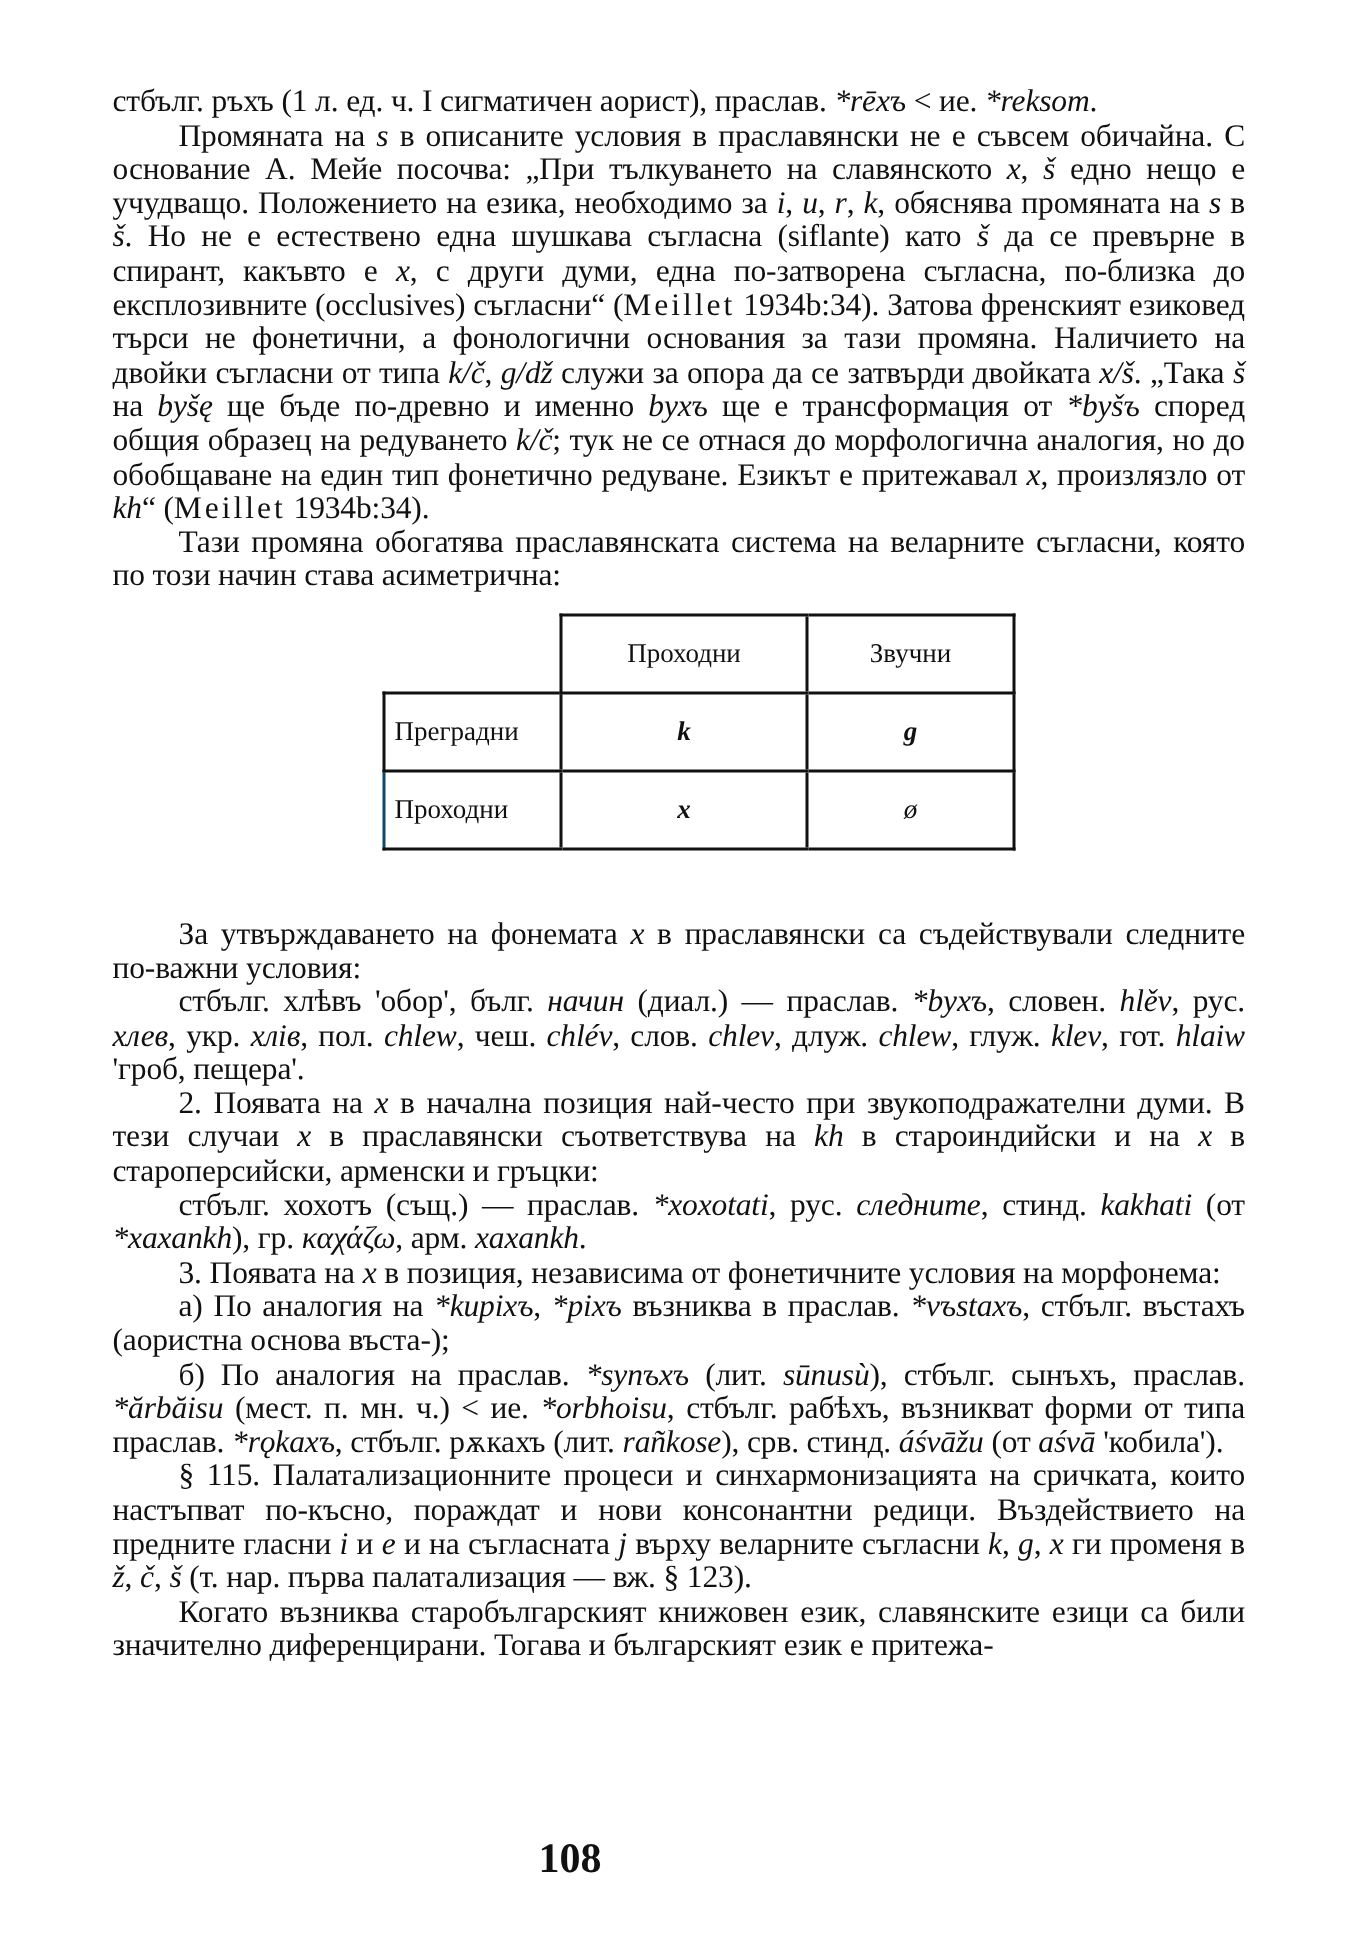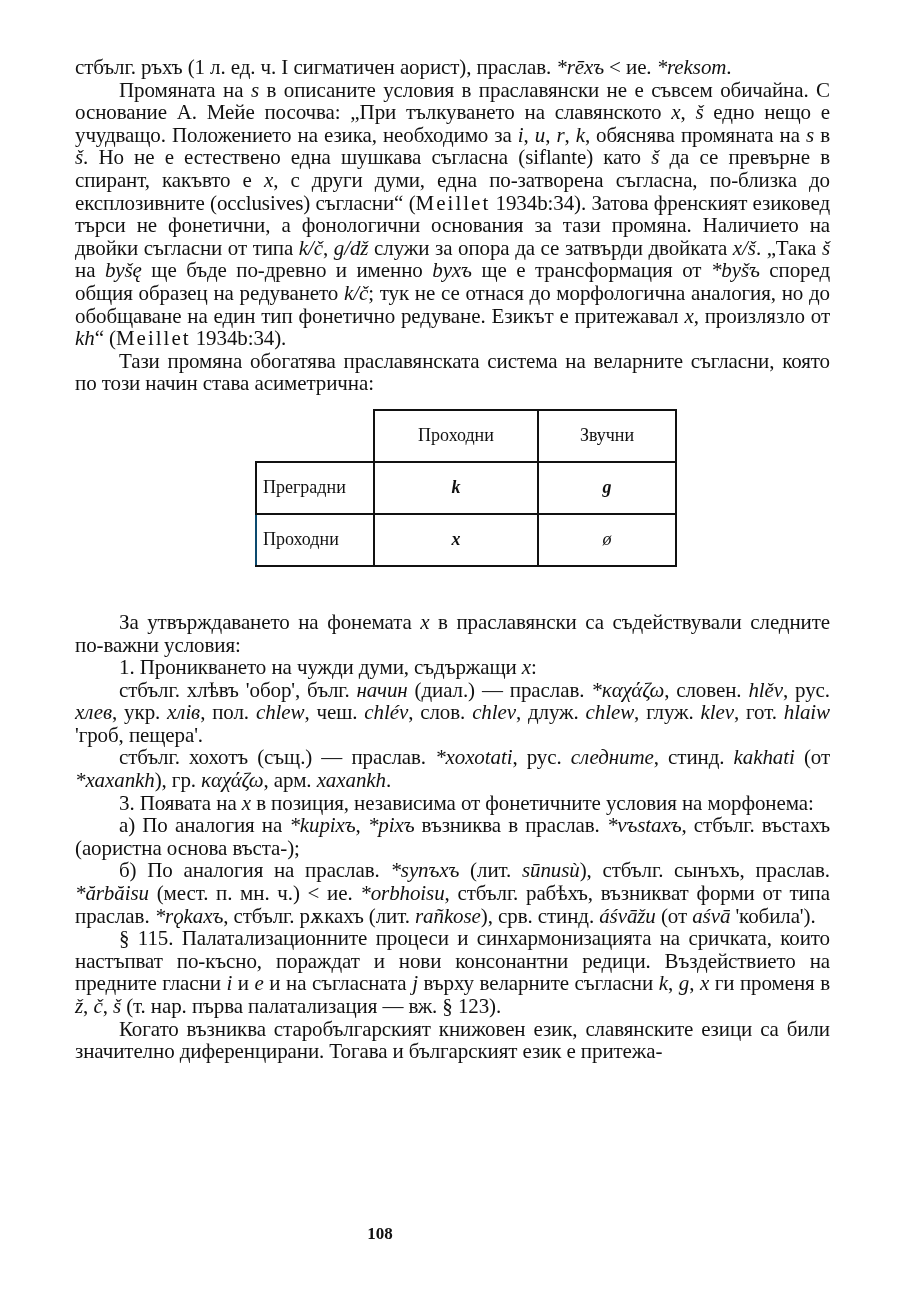--- a/index.html
+++ b/index.html
@@ -10,21 +10,21 @@
   .ind { text-indent: 44px; }
   i, .it { font-style: italic; }
   .sp { letter-spacing: 2px; }
   .tablewrap { position: relative; height: 186px; margin: 14px 0 16px 0; }
   table.cons { position: absolute; left: 180px; top: 0; border-collapse: collapse; font-size: 18px; }
   table.cons td { height: 50px; text-align: center; padding: 0 6px; }
   .c0 { width: 104px; text-align: left !important; }
   .c1 { width: 150px; }
   .c2 { width: 124px; }
   .pagenum { position: absolute; left: 0; width: 760px; top: 1224px; text-align: center;
-             font-size: 17px; font-weight: bold; }
+             font-size: 28px; font-weight: bold; }
 </style>
 </head>
 <body>
 
 <div class="page">
   <div id="before">
       <p class="p">стбълг. <span class="ocs">ръхъ</span> (1 л. ед. ч. I сигматичен аорист), праслав. <i>*rēxъ</i> &lt; ие. <i>*reksom</i>.</p>
       <p class="p ind">Промяната на <i>s</i> в описаните условия в праславянски не е съвсем обичайна. С основание А. Мейе посочва: „При тълкуването на славянското <i>x</i>, <i>š</i> едно нещо е учудващо. Положението на езика, необходимо за <i>i</i>, <i>u</i>, <i>r</i>, <i>k</i>, обяснява промяната на <i>s</i> в <i>š</i>. Но не е естествено една шушкава съгласна (siflante) като <i>š</i> да се превърне в спирант, какъвто е <i>x</i>, с други думи, една по-затворена съгласна, по-близка до експлозивните (occlusives) съгласни“ (<span class="sp">Meillet</span> 1934b:34). Затова френският езиковед търси не фонетични, а фонологични основания за тази промяна. Наличието на двойки съгласни от типа <i>k/č</i>, <i>g/dž</i> служи за опора да се затвърди двойката <i>x/š</i>. „Така <i>š</i> на <i>byšę</i> ще бъде по-древно и именно <i>byxъ</i> ще е трансформация от <i>*byšъ</i> според общия образец на редуването <i>k/č</i>; тук не се отнася до морфологична аналогия, но до обобщаване на един тип фонетично редуване. Езикът е притежавал <i>x</i>, произлязло от <i>kh</i>“ (<span class="sp">Meillet</span> 1934b:34).</p>
       <p class="p ind">Тази промяна обогатява праславянската система на веларните съгласни, която по този начин става асиметрична:</p>
     </div>
@@ -46,22 +46,22 @@
         <td class="c0" style="border-left:2px solid #0c4a6e;border-bottom:2px solid #111;">Проходни</td>
         <td class="c1 it" style="border-left:2px solid #111;border-bottom:2px solid #111;font-weight:bold;">x</td>
         <td class="c2 it" style="border-left:2px solid #111;border-right:2px solid #111;border-bottom:2px solid #111;">ø</td>
       </tr>
     </tbody>
       </table>
   </div>
 
   <div id="after">
       <p class="p ind">За утвърждаването на фонемата <i>x</i> в праславянски са съдействували следните по-важни условия:</p>
-      <p class="p ind">1. Проникването на чужди думи, съдържащи <i>x</i>:</p>
-      <p class="p ind">стбълг. <span class="ocs">хлѣвъ</span> 'обор', бълг. <i>начин</i> (диал.) — праслав. <i>*καχάζω</i>, словен. <i>hlěv</i>, рус. <i>хлев</i>, укр. <i>хлів</i>, пол. <i>chlew</i>, чеш. <i>chlév</i>, слов. <i>chlev</i>, длуж. <i>chlew</i>, глуж. <i>klev</i>, гот. <i>hlaiw</i> 'гроб, пещера'.</p>
+      <p class="p ind">стбълг. <span class="ocs">хлѣвъ</span> 'обор', бълг. <i>начин</i> (диал.) — праслав. <i>*byxъ</i>, словен. <i>hlěv</i>, рус. <i>хлев</i>, укр. <i>хлів</i>, пол. <i>chlew</i>, чеш. <i>chlév</i>, слов. <i>chlev</i>, длуж. <i>chlew</i>, глуж. <i>klev</i>, гот. <i>hlaiw</i> 'гроб, пещера'.</p>
+      <p class="p ind">2. Появата на <i>x</i> в начална позиция най-често при звукоподражателни думи. В тези случаи <i>x</i> в праславянски съответствува на <i>kh</i> в староиндийски и на <i>x</i> в староперсийски, арменски и гръцки:</p>
       <p class="p ind">стбълг. <span class="ocs">хохотъ</span> (същ.) — праслав. <i>*xoxotati</i>, рус. <i>следните</i>, стинд. <i>kakhati</i> (от <i>*xaxankh</i>), гр. <i>καχάζω</i>, арм. <i>xaxankh</i>.</p>
       <p class="p ind">3. Появата на <i>x</i> в позиция, независима от фонетичните условия на морфонема:</p>
       <p class="p ind">а) По аналогия на <i>*kupixъ</i>, <i>*pixъ</i> възниква в праслав. <i>*vъstaxъ</i>, стбълг. <span class="ocs">въстахъ</span> (аористна основа <span class="ocs">въста-</span>);</p>
       <p class="p ind">б) По аналогия на праслав. <i>*synъxъ</i> (лит. <i>sūnusù</i>), стбълг. <span class="ocs">сынъхъ</span>, праслав. <i>*ărbăisu</i> (мест. п. мн. ч.) &lt; ие. <i>*orbhoisu</i>, стбълг. <span class="ocs">рабѣхъ</span>, възникват форми от типа праслав. <i>*rǫkaxъ</i>, стбълг. <span class="ocs">рѫкахъ</span> (лит. <i>rañkose</i>), срв. стинд. <i>áśvāžu</i> (от <i>aśvā</i> 'кобила').</p>
       <p class="p ind">§ 115. Палатализационните процеси и синхармонизацията на сричката, които настъпват по-късно, пораждат и нови консонантни редици. Въздействието на предните гласни <i>i</i> и <i>e</i> и на съгласната <i>j</i> върху веларните съгласни <i>k</i>, <i>g</i>, <i>x</i> ги променя в <i>ž</i>, <i>č</i>, <i>š</i> (т. нар. първа палатализация — вж. § 123).</p>
       <p class="p ind">Когато възниква старобългарският книжовен език, славянските езици са били значително диференцирани. Тогава и българският език е притежа-</p>
     </div>
 </div>
 
 <div class="pagenum">108</div>

